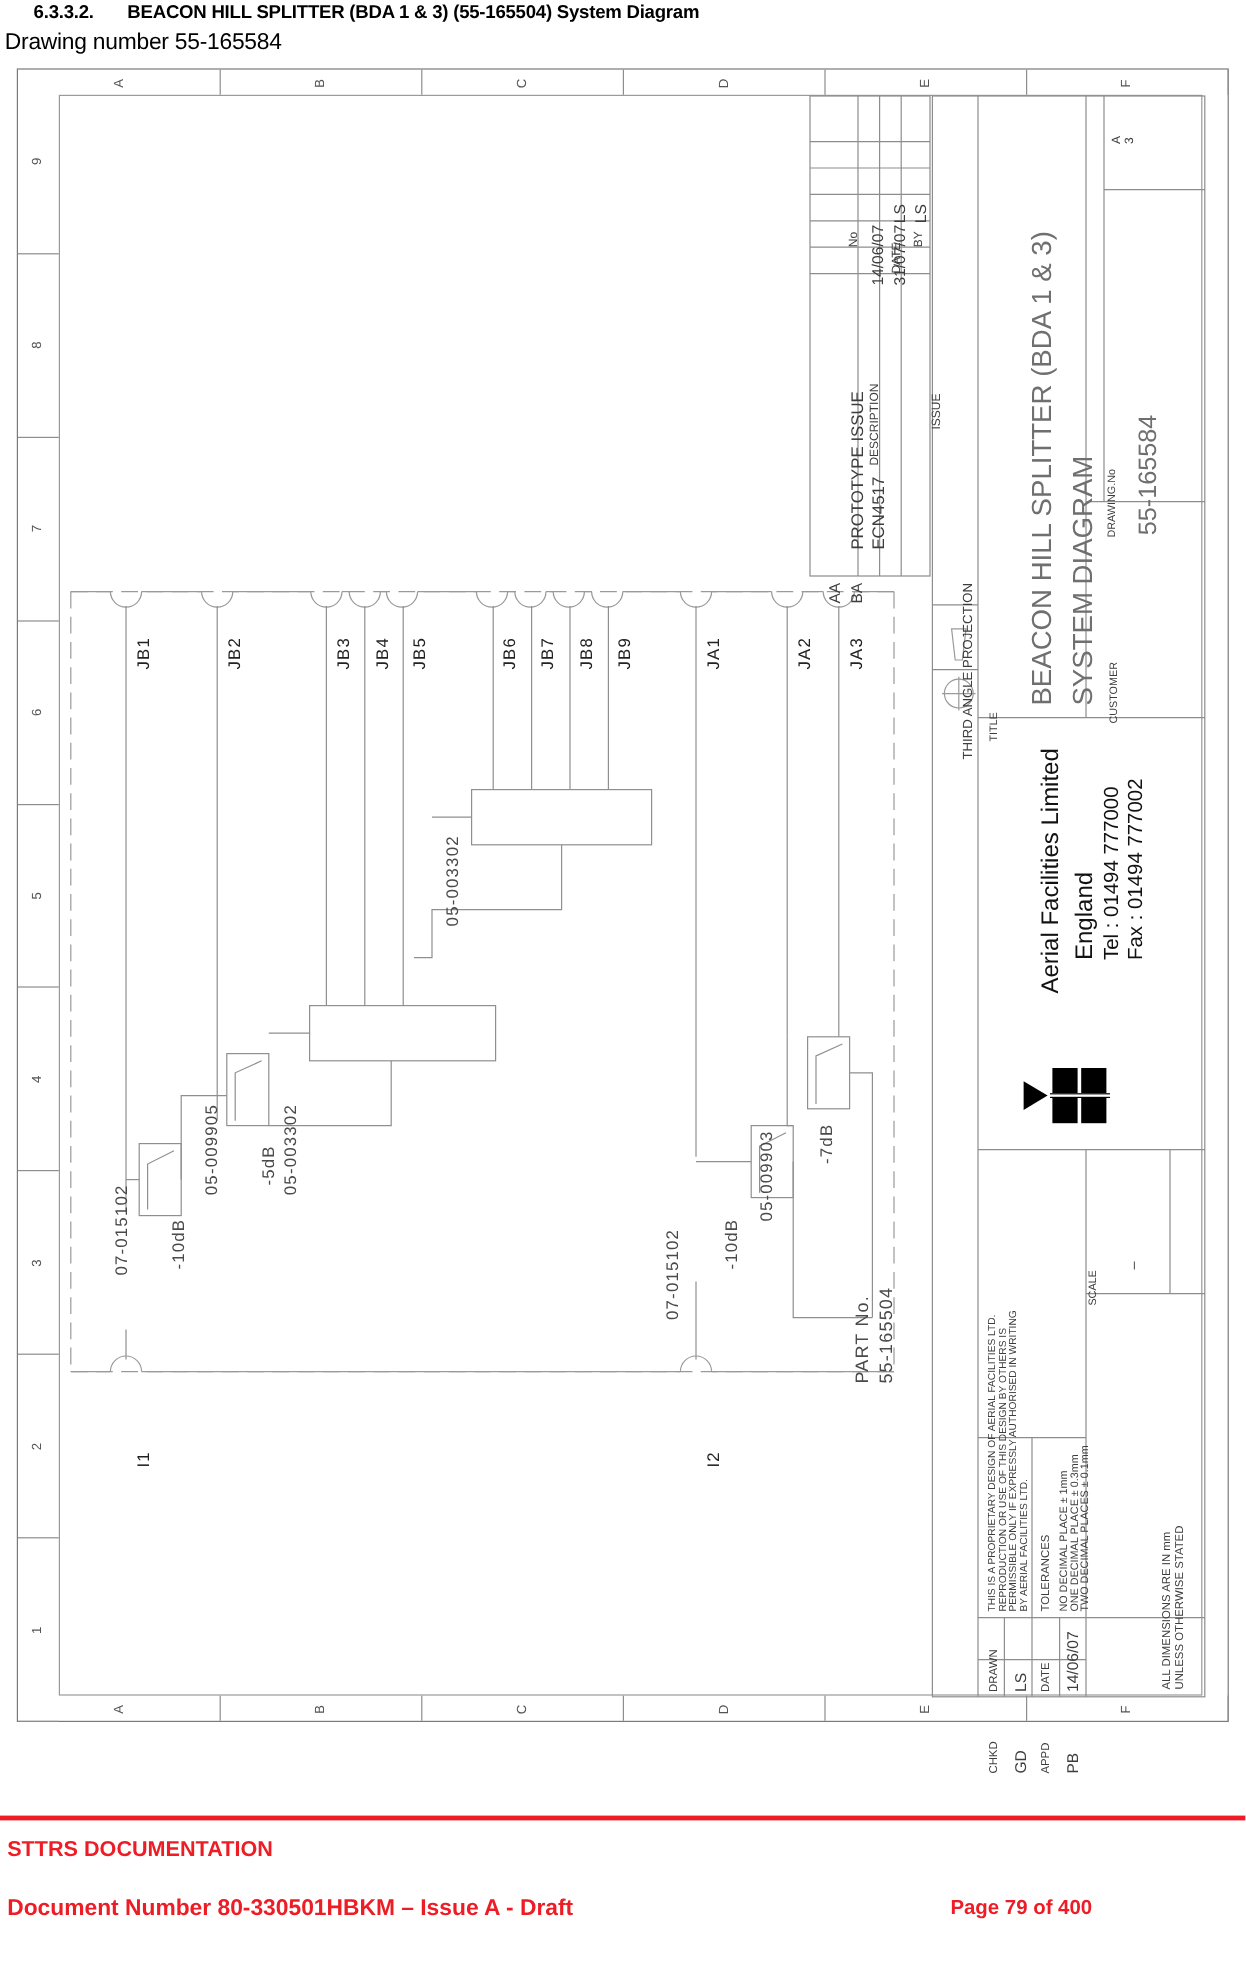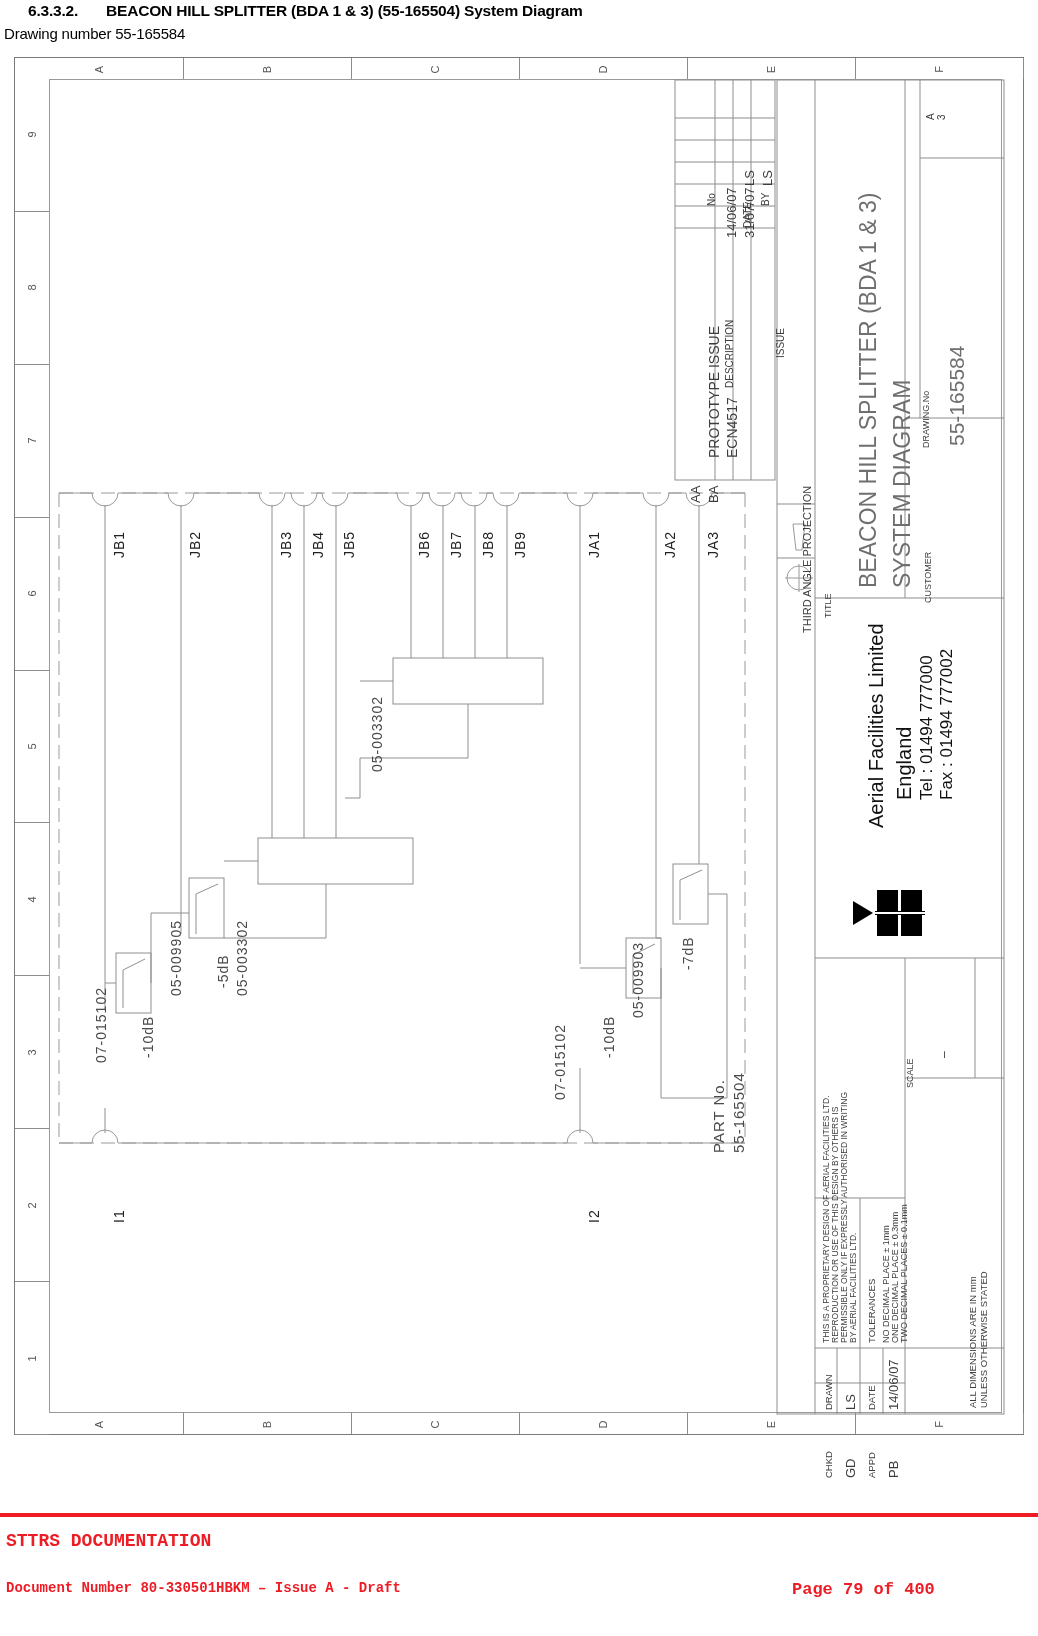--- a/index.html
+++ b/index.html
@@ -24,21 +24,21 @@
     font-size: 15.5px;
     font-weight: bold;
     letter-spacing: -0.2px;
     white-space: nowrap;
   }
   .doc-heading .num { margin-right: 28px; }
   .doc-subheading {
     position: absolute;
     left: 4px;
     top: 25px;
-    font-size: 15px;
+    font-size: 19px;
     letter-spacing: -0.2px;
     white-space: nowrap;
   }
 
   
   #drawing-sheet {
     position: absolute;
     left: 14px;
     top: 57px;
     width: 1010px;
@@ -167,25 +167,25 @@
   
   #footer-rule {
     position: absolute;
     left: 0; top: 1513px;
     width: 1038px; height: 4px;
     background: #ee1c25;
   }
   .footer-text {
     position: absolute;
     color: #ee1c25;
-    font-family: Liberation Mono, monospace;
+    font-family: Liberation Sans, sans-serif;
     white-space: nowrap;
   }
   #footer-doc-type { left: 6px; top: 1531px; font-size: 18px; font-weight: bold; }
-  #footer-docnum   { left: 6px; top: 1580px; font-size: 14px; font-weight: bold; }
+  #footer-docnum   { left: 6px; top: 1580px; font-size: 19px; font-weight: bold; }
   #footer-page     { left: 792px; top: 1580px; font-size: 17px; font-weight: bold; }
 </style>
 </head>
 <body>
 
 <div class="doc-heading">
   <span class="num">6.3.3.2.</span><span>BEACON HILL SPLITTER (BDA 1 &amp; 3) (55-165504) System Diagram</span>
 </div>
 <div class="doc-subheading">Drawing number 55-165584</div>
 

